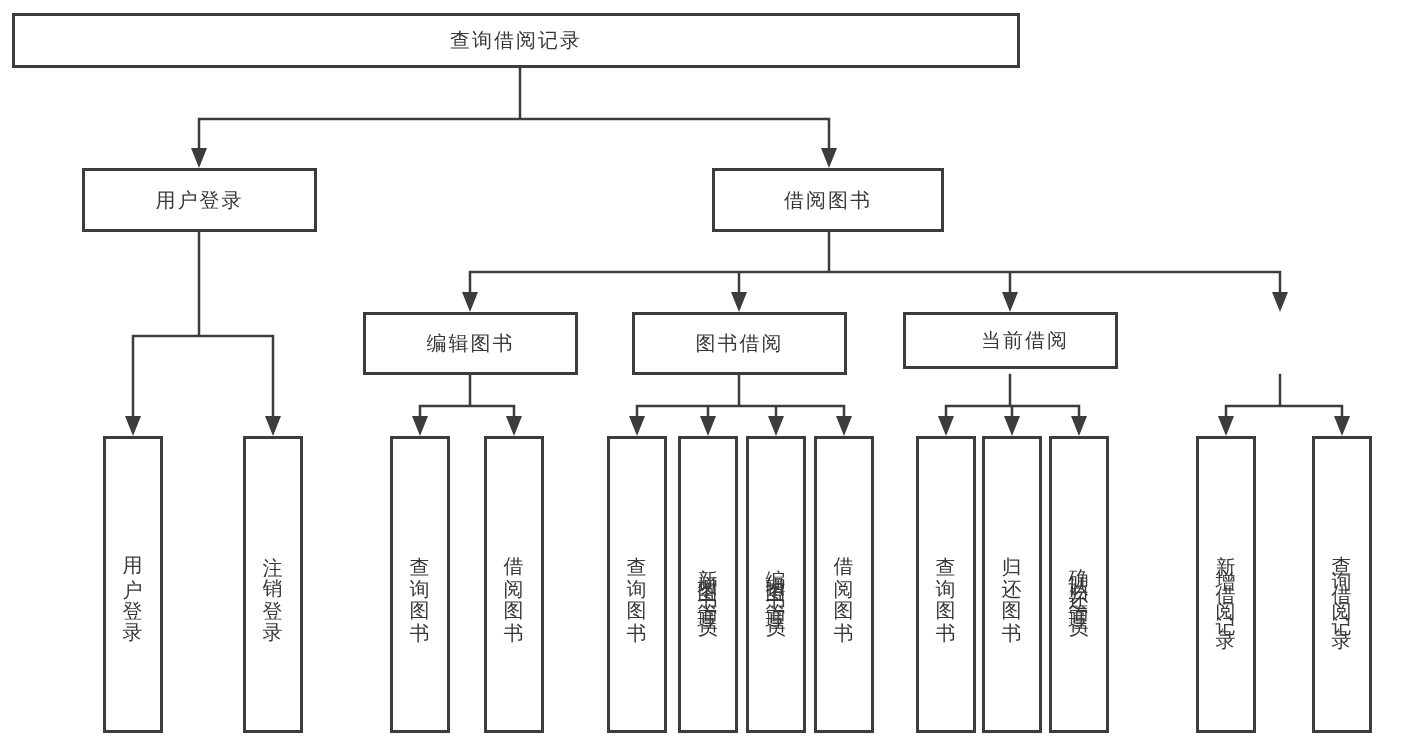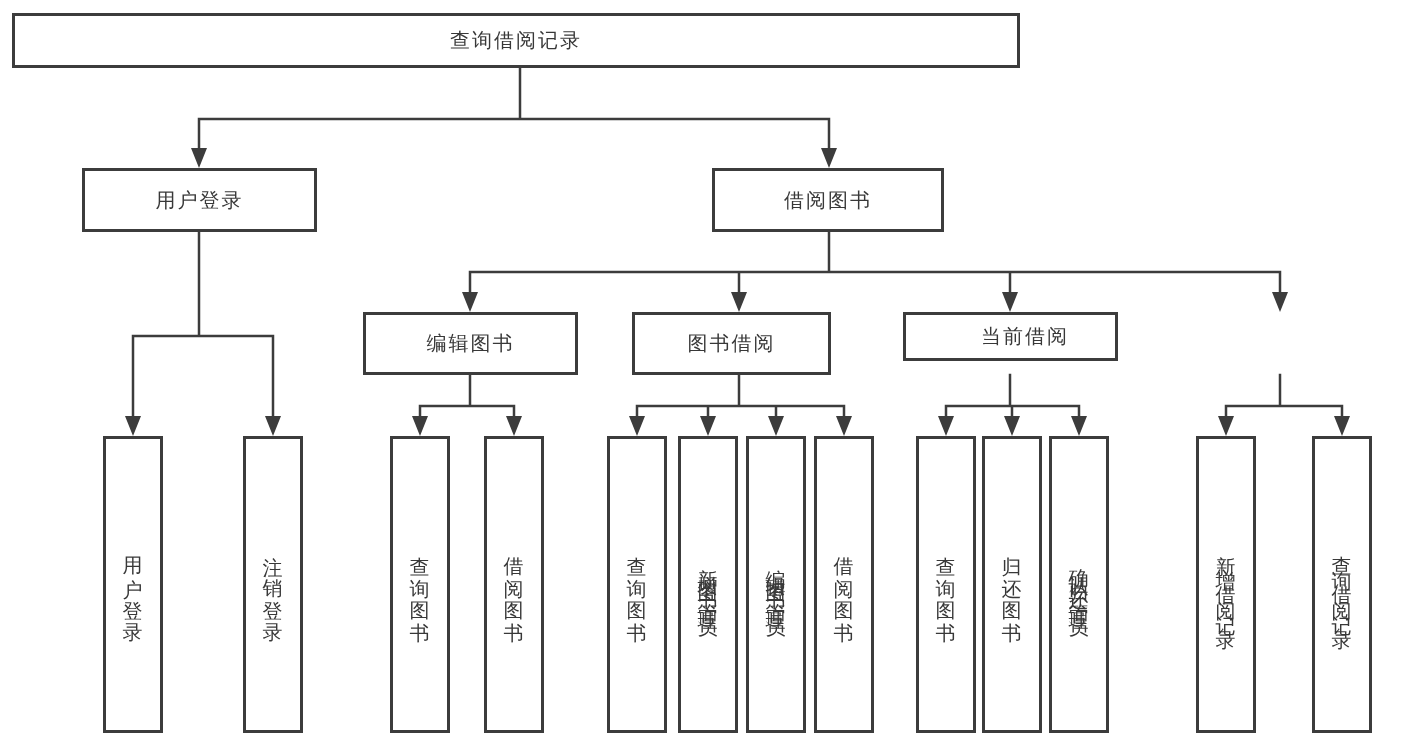--- a/index.html
+++ b/index.html
@@ -27,22 +27,22 @@
     justify-content: center;
     color: #383838;
     font-size: 20px;
     letter-spacing: 2px;
     white-space: nowrap;
   }
   .node-root   { left: 12px;   top: 13px;  width: 1008px; height: 55px; }
   .node-l2a    { left: 82px;   top: 168px; width: 235px;  height: 64px; }
   .node-l2b    { left: 712px;  top: 168px; width: 232px;  height: 64px; }
   .node-l3a    { left: 363px;  top: 312px; width: 215px;  height: 63px; }
-  .node-l3b    { left: 632px;  top: 312px; width: 199px;  height: 63px; }
-  .node-l3c    { left: 903px;  top: 312px; width: 215px;  height: 49px; padding-left: 29px; }
+  .node-l3b    { left: 632px;  top: 312px; width: 215px;  height: 63px; }
+  .node-l3c    { left: 903px;  top: 312px; width: 215px;  height: 57px; padding-left: 29px; }
   .node-l3d    { left: 1172px; top: 312px; width: 214px;  height: 63px; }
   .leaf {
     top: 436px; width: 60px; height: 297px;
     letter-spacing: 0;
   }
   .leaf span {
     writing-mode: vertical-rl;
     text-orientation: mixed;
     line-height: 1.0;
   }

